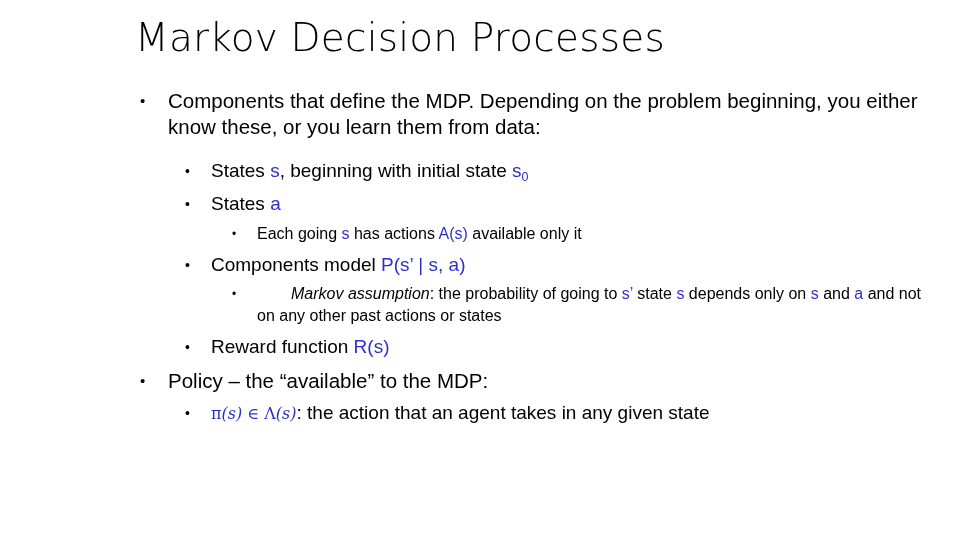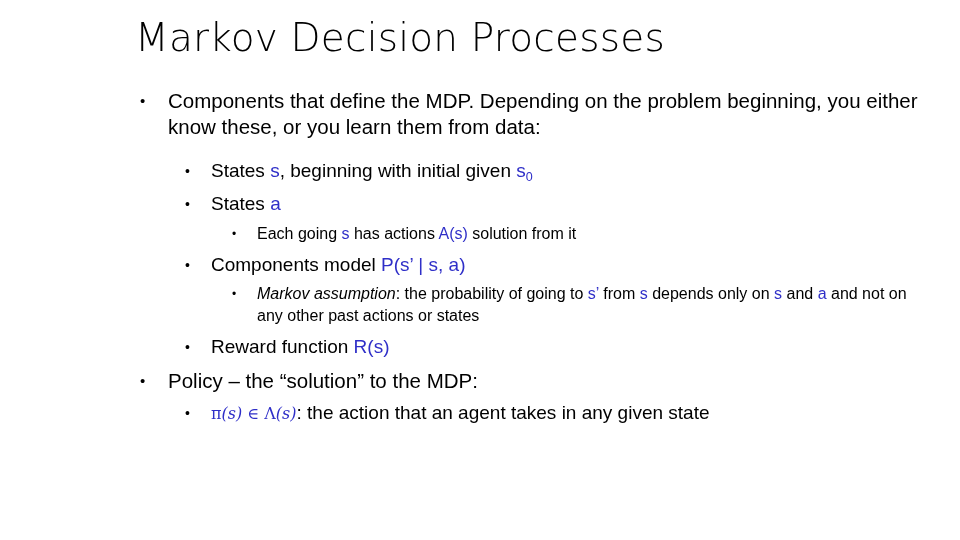--- a/index.html
+++ b/index.html
@@ -80,21 +80,21 @@
   
   .lvl3 {
     margin-left: 92px;
     padding-left: 25px;
     font-size: 16px;
     line-height: 22px;
   }
   .lvl3 > .bullet { font-size: 12px; }
 
   .bold { font-weight: normal; }
-  .ital { font-style: italic; }
+  .ital { font-style: italic; margin-left: 34px; }
   .blue { color: #2f2fc8; }
   .mathblue {
     color: #2f2fc8;
     font-family: "DejaVu Serif", serif;
     font-size: 16px;
   }
   .mi { font-style: italic; }
   sub {
     font-size: 0.66em;
     vertical-align: -0.28em;
@@ -118,51 +118,51 @@
 
   <div class="body-block">
 
     <div class="b lvl1">
       <span class="bullet">•</span>
       <span class="btext">Components that define the MDP.  Depending on the problem beginning, you either know these, or you learn them from data:</span>
     </div>
 
     <div class="b lvl2 sp-states">
       <span class="bullet">•</span>
-      <span class="btext"><span class="bold">States</span><span> </span><span class="blue">s</span><span>, beginning with initial given </span><span class="blue"><span>s</span><sub>0</sub></span></span>
+      <span class="btext"><span class="bold">States</span><span> </span><span class="blue">s</span><span>, beginning with initial state </span><span class="blue"><span>s</span><sub>0</sub></span></span>
     </div>
 
     <div class="b lvl2 sp-actions">
       <span class="bullet">•</span>
       <span class="btext"><span class="bold">States</span><span> </span><span class="blue">a</span></span>
     </div>
 
     <div class="b lvl3 sp-each">
       <span class="bullet">•</span>
-      <span class="btext"><span>Each going </span><span class="blue">s</span><span> has actions </span><span class="blue">A(s)</span><span> solution from it</span></span>
+      <span class="btext"><span>Each going </span><span class="blue">s</span><span> has actions </span><span class="blue">A(s)</span><span> available only it</span></span>
     </div>
 
     <div class="b lvl2 sp-trans">
       <span class="bullet">•</span>
       <span class="btext"><span class="bold">Components model</span><span> </span><span class="blue">P(s’ | s, a)</span></span>
     </div>
 
     <div class="b lvl3 sp-markov">
       <span class="bullet">•</span>
-      <span class="btext"><span class="ital">Markov assumption</span><span>: the probability of going to </span><span class="blue">s’</span><span> from </span><span class="blue">s</span><span> depends only on </span><span class="blue">s</span><span> and </span><span class="blue">a</span><span> and not on any other past actions or states</span></span>
+      <span class="btext"><span class="ital">Markov assumption</span><span>: the probability of going to </span><span class="blue">s’</span><span> state </span><span class="blue">s</span><span> depends only on </span><span class="blue">s</span><span> and </span><span class="blue">a</span><span> and not on any other past actions or states</span></span>
     </div>
 
     <div class="b lvl2 sp-reward">
       <span class="bullet">•</span>
       <span class="btext"><span class="bold">Reward function</span><span> </span><span class="blue">R(s)</span></span>
     </div>
 
     <div class="b lvl1 sp-policy">
       <span class="bullet">•</span>
-      <span class="btext bold">Policy – the “solution” to the MDP:</span>
+      <span class="btext bold">Policy – the “available” to the MDP:</span>
     </div>
 
     <div class="b lvl2 sp-pi">
       <span class="bullet">•</span>
       <span class="btext"><span class="mathblue">π</span><span class="mathblue mi">(s)</span><span class="mathblue"> ∈ </span><span class="mathblue">Λ</span><span class="mathblue mi">(s)</span><span>:</span><span> the action that an agent takes in any given state</span></span>
     </div>
 
   </div>
 </div>
 

